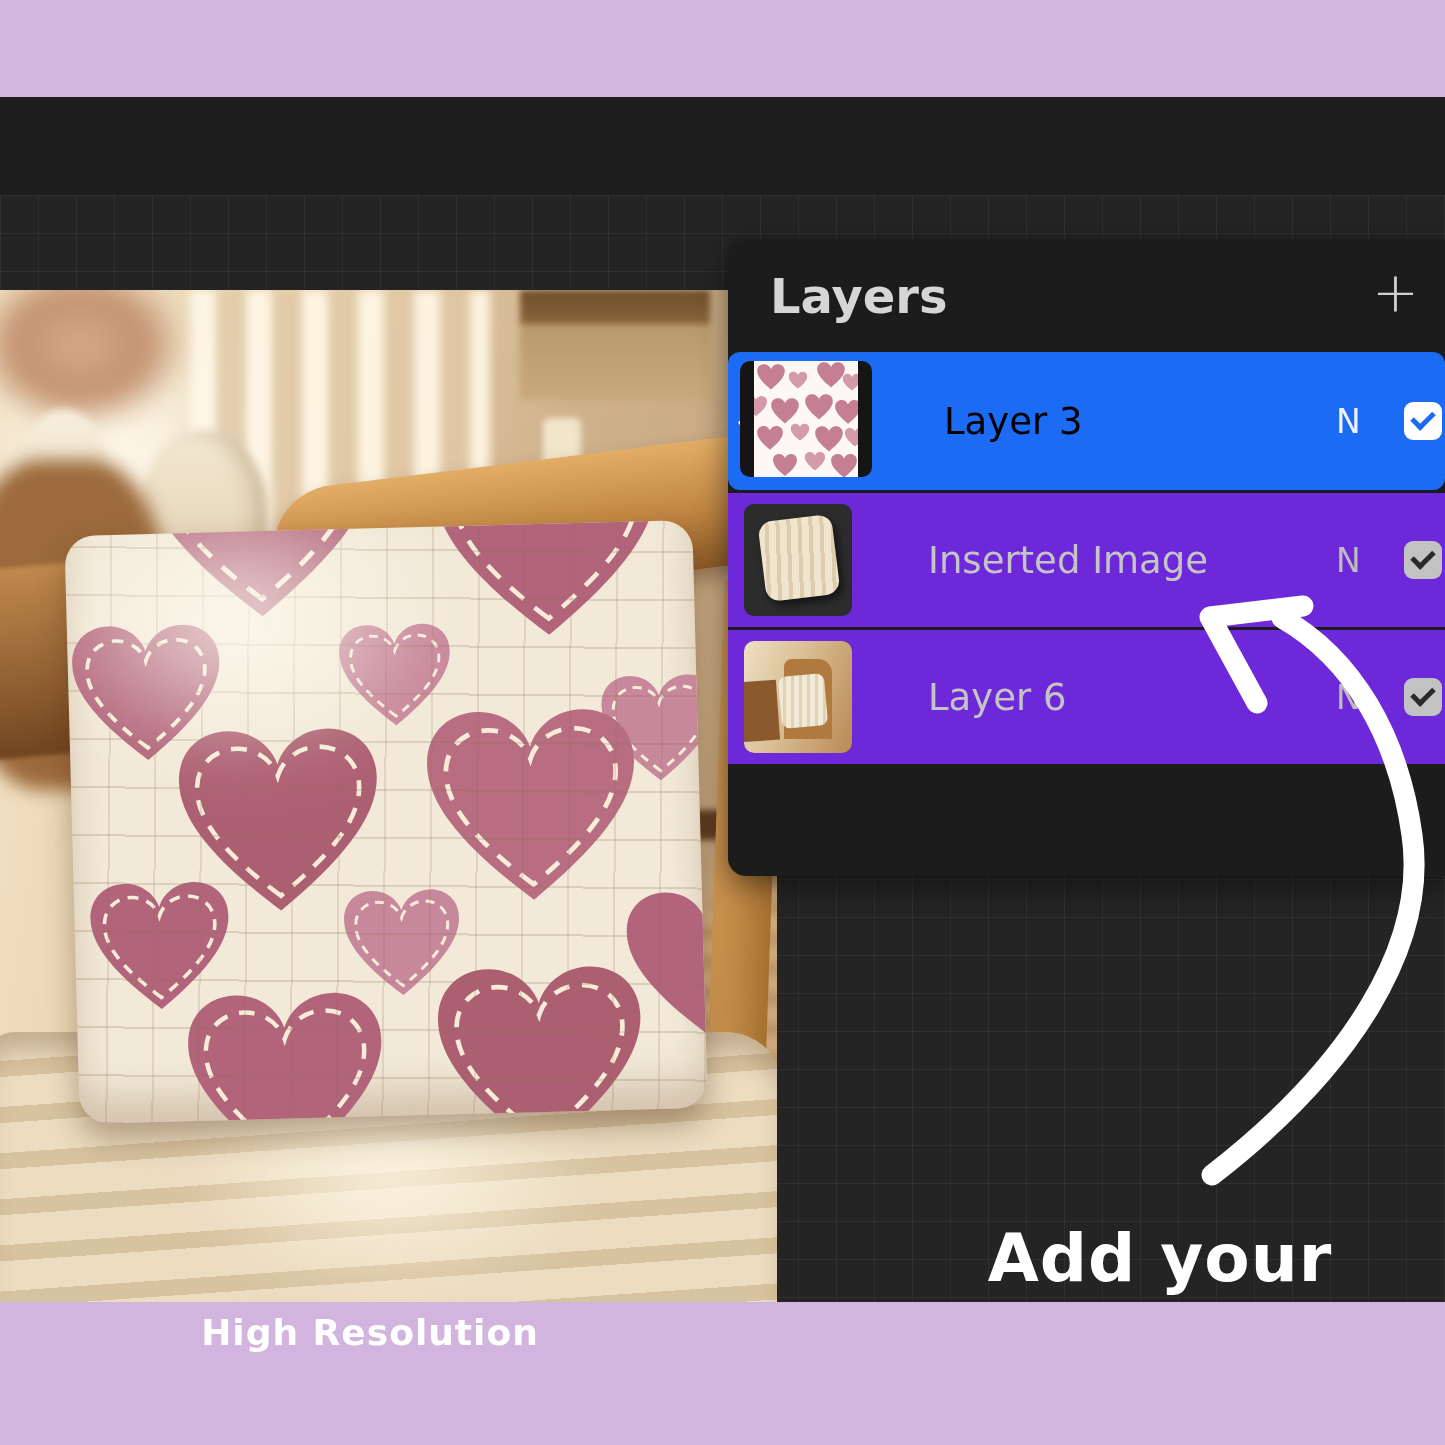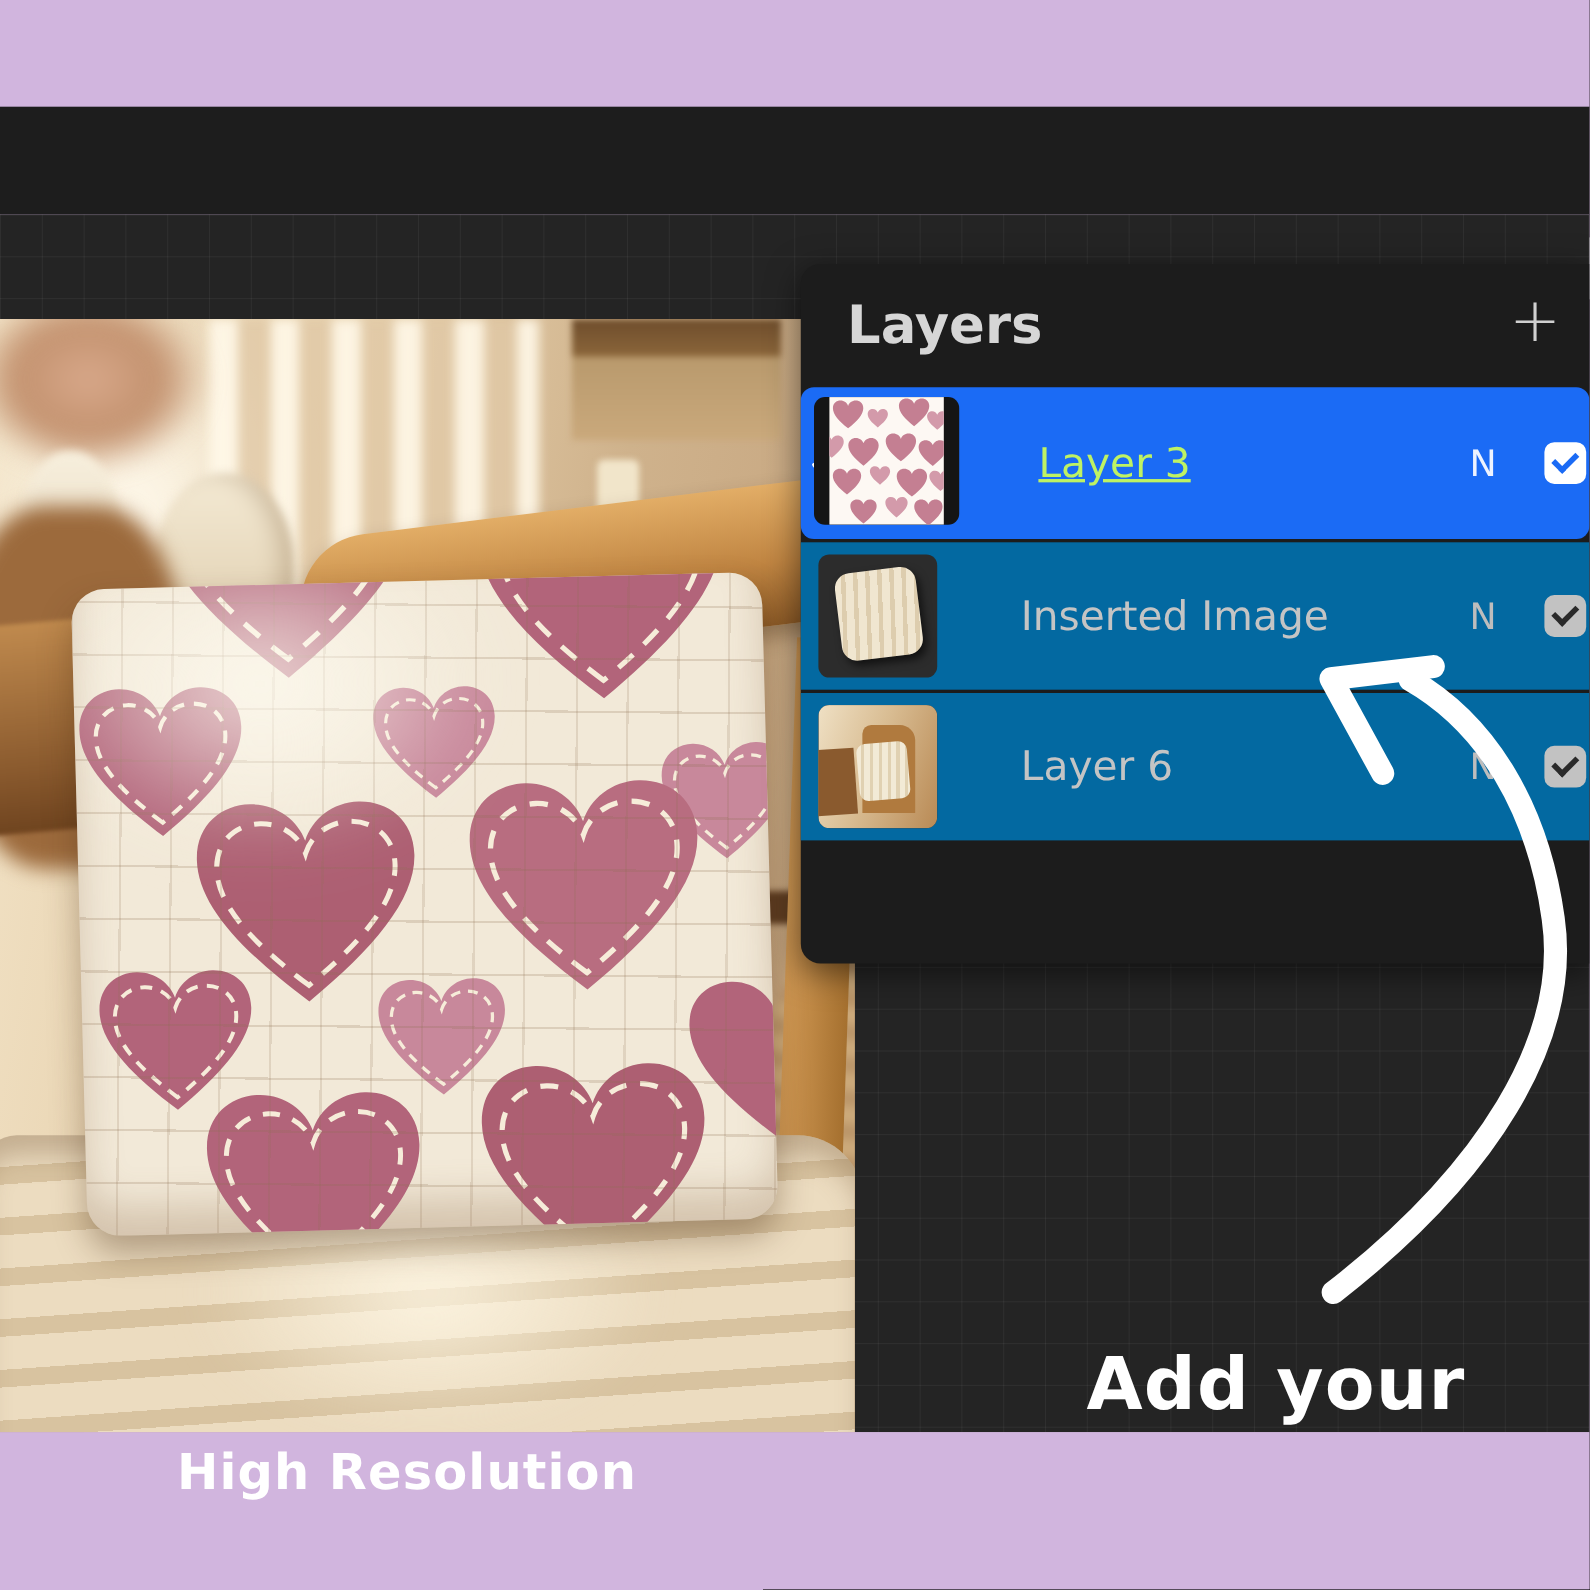--- a/index.html
+++ b/index.html
@@ -4,21 +4,21 @@
 <style>
   html,body{margin:0;padding:0;background:#111;}
   #stage{position:relative;width:1445px;height:1445px;overflow:hidden;
          font-family:"DejaVu Sans","Liberation Sans",sans-serif;background:#d1b5de;padding-left:24px;}
   .abs{position:absolute;}
 
   
   #top-bar{left:0;top:0;width:1445px;height:97px;background:#d1b5de;}
   #bottom-bar{left:0;top:1302px;width:1445px;height:143px;background:#d1b5de;}
   #footer-text{left:80px;top:1312px;width:580px;text-align:center;color:#fff;font-weight:bold;}
-  #footer-text .l1{font-size:45px;letter-spacing:1px;}
+  #footer-text .l1{font-size:36px;letter-spacing:1px;}
   #footer-text .l2{font-size:47px;letter-spacing:1px;margin-top:14px;}
 
   
   #toolbar{left:0;top:97px;width:1445px;height:98px;background:#1d1d1d;}
   .tool-circle{position:absolute;top:113px;width:66px;height:66px;border-radius:50%;
                background:#2b2b2b;display:flex;align-items:center;justify-content:center;}
   .rtool{position:absolute;top:117px;width:58px;height:58px;display:flex;align-items:center;justify-content:center;}
   .s-glyph{color:#c9c9c9;font-size:40px;font-weight:900;line-height:1;}
   #color-dot{position:absolute;left:1432px;top:110px;width:74px;height:74px;border-radius:50%;background:#efeff1;}
 
@@ -79,27 +79,27 @@
                       repeating-linear-gradient(92deg,rgba(140,110,80,.18) 0 2px,transparent 2px 46px);}
   #pillow-shine{position:absolute;left:-40px;top:-60px;width:420px;height:300px;border-radius:50%;filter:blur(30px);
      background:radial-gradient(closest-side,rgba(255,252,242,.8),rgba(255,252,242,0));}
 
   
   #panel{left:728px;top:45px;width:717px;height:636px;background:#1c1c1c;border-radius:18px 0 0 18px;
          box-shadow:0 8px 30px rgba(0,0,0,.5);}
   #panel-header{position:absolute;left:0;top:0;width:100%;height:112px;}
   #panel-title{position:absolute;left:42px;top:28px;font-size:48px;font-weight:bold;color:#d6d6d6;}
   #add-layer{position:absolute;right:26px;top:24px;font-size:56px;font-weight:200;color:#d0d0d0;line-height:1;}
-  .lrow{position:absolute;left:0;width:100%;height:134px;background:#0369a1;}
+  .lrow{position:absolute;left:0;width:100%;height:134px;background:#6d28d9;}
   .lrow.sel{background:#1b6bf5;border-radius:12px;}
   .thumb{position:absolute;left:16px;top:11px;width:108px;height:112px;border-radius:10px;overflow:hidden;background:#2c2c2c;}
   .lrow.sel .thumb{left:12px;top:9px;width:132px;height:116px;background:#151515;}
   .thumb-inner{position:absolute;left:14px;top:0;width:104px;height:116px;background:#fdf8f3;}
   .lname{position:absolute;left:200px;top:50%;transform:translateY(-50%);font-size:37px;color:#c4c4c4;}
-  .lrow.sel .lname{color:#bef264;left:216px;text-decoration:underline;}
+  .lrow.sel .lname{color:#000000;left:216px;}
   .lblend{position:absolute;left:608px;top:50%;transform:translateY(-50%);font-size:33px;color:#bdbdbd;}
   .lrow.sel .lblend{color:#eef3ff;}
   .lcheck{position:absolute;left:676px;top:50%;transform:translateY(-50%);width:38px;height:38px;border-radius:9px;
           background:#c2c2c2;display:flex;align-items:center;justify-content:center;}
   .lrow.sel .lcheck{background:#fff;}
   .lcheck.empty{background:transparent;border:3px solid #8d8d8d;}
   .tick{width:17px;height:9px;border-left:5px solid #2a2a2a;border-bottom:5px solid #2a2a2a;transform:rotate(-45deg);margin-top:-6px;}
   .lrow.sel .tick{border-color:#1b6bf5;}
   #clip-icon{position:absolute;left:8px;top:50%;transform:translateY(-50%);}
   .pillow-mini{position:absolute;left:18px;top:14px;width:74px;height:80px;border-radius:14px;transform:rotate(-7deg);

